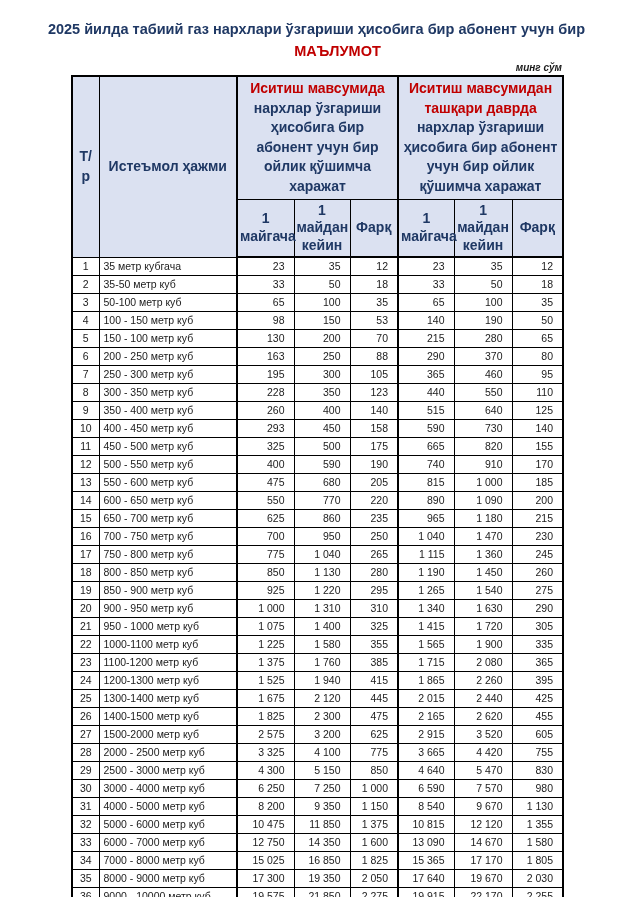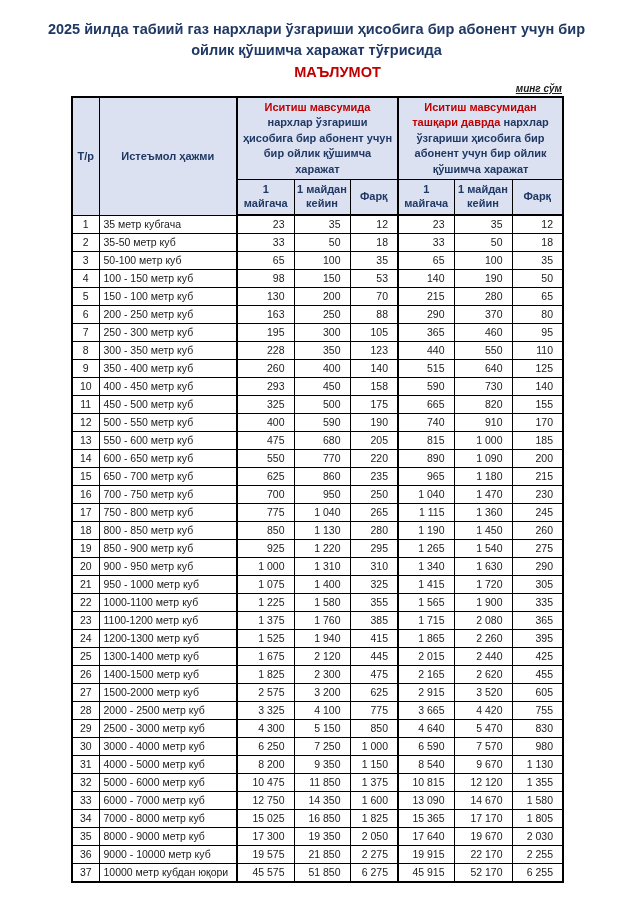--- a/index.html
+++ b/index.html
@@ -33,21 +33,20 @@
     margin-left: 42px;
   }
   .unit-note {
     width: 491px;
     margin: 3px 4px 2px 71px;
     text-align: right;
     font-style: italic;
     font-weight: bold;
     font-size: 10px;
     color: #1a1a1a;
-    text-decoration: underline;
   }
   table.gas-table {
     margin-left: 71px;
     width: 491px;
     border-collapse: collapse;
     table-layout: fixed;
     border: 2px solid #000;
   }
   col.c1 { width: 27px; }
   col.c2 { width: 138px; }
@@ -55,21 +54,21 @@
   col.c4 { width: 56px; }
   col.c5 { width: 48px; }
   col.c6 { width: 56px; }
   col.c7 { width: 58px; }
   col.c8 { width: 51px; }
   th, td { border: 1px solid #000; }
   thead th {
     background: #dbe1f1;
     color: #1f3864;
     font-weight: bold;
-    font-size: 11px;
+    font-size: 14px;
     text-align: center;
     vertical-align: middle;
   }
   th.th-group {
     height: 60px;
     padding: 2px 3px;
     line-height: 1.4;
   }
   th.th-sub {
     height: 36px;
@@ -91,21 +90,20 @@
   tbody td.c-val { text-align: right; padding-right: 9px; }
   tbody td:nth-child(3), tbody td:nth-child(6) { border-left: 2px solid #000; }
 </style>
 </head>
 <body>
 
 <div class="page">
 
   <div class="doc-title">
     <span>2025 йилда табиий газ нархлари ўзгариши ҳисобига бир абонент учун бир</span><br>
-    <span>ойлик қўшимча харажат тўғрисида</span>
   </div>
 
   <div class="doc-subtitle">МАЪЛУМОТ</div>
 
   <div class="unit-note">минг сўм</div>
 
   <table class="gas-table">
     <colgroup>
       <col class="c1">
         <col class="c2">

